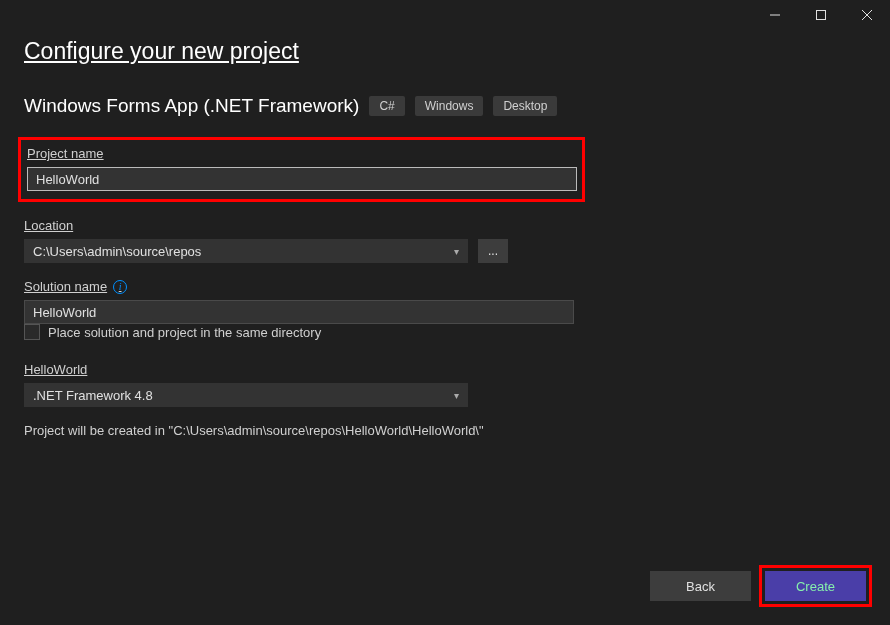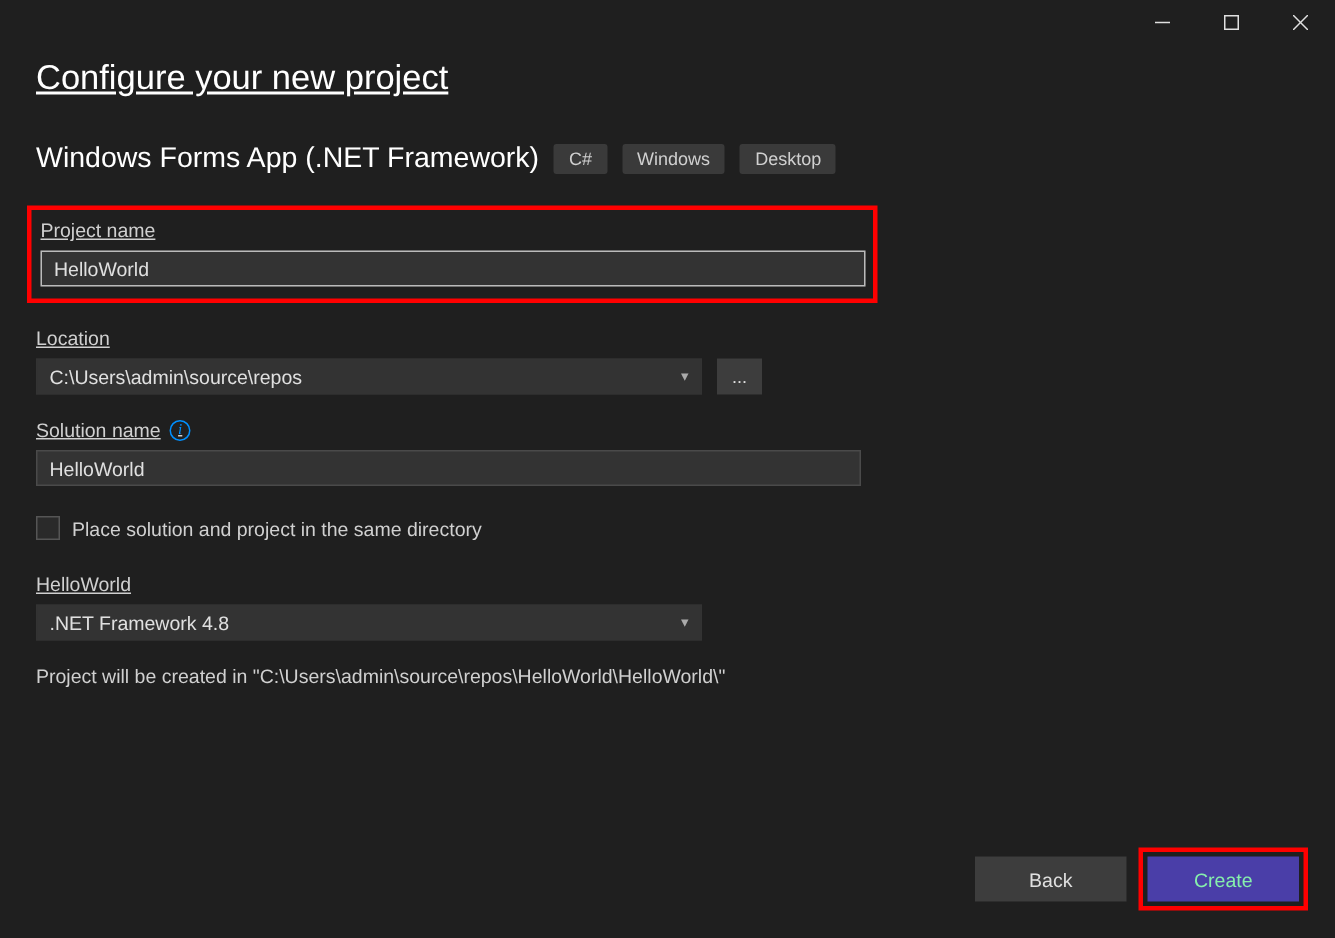--- a/index.html
+++ b/index.html
@@ -141,21 +141,21 @@
       justify-content: center;
       font-size: 10px;
       color: #0090ff;
       font-style: italic;
       font-family: Georgia, serif;
     }
     .checkbox-row {
       display: flex;
       align-items: center;
       gap: 8px;
-      margin-top: 20px;
+      margin-top: 0;
       text-align: center;
     }
     .checkbox {
       width: 16px;
       height: 16px;
       border: 1px solid #555;
       background: #2a2a2a;
       cursor: pointer;
     }
     .checkbox-label {

